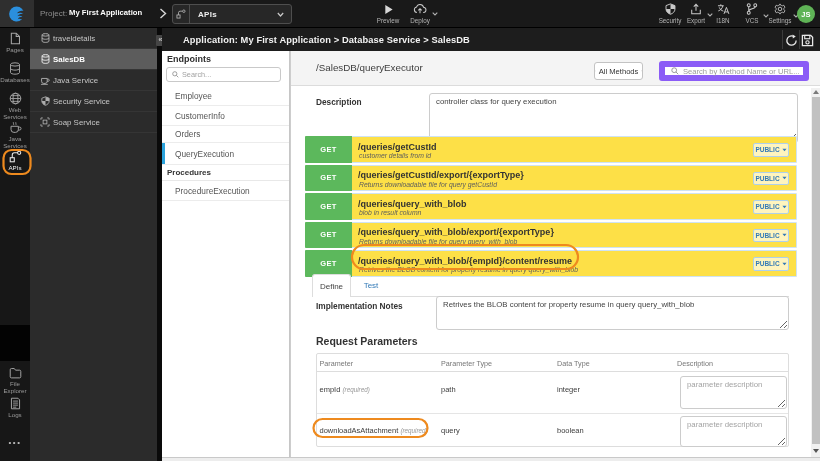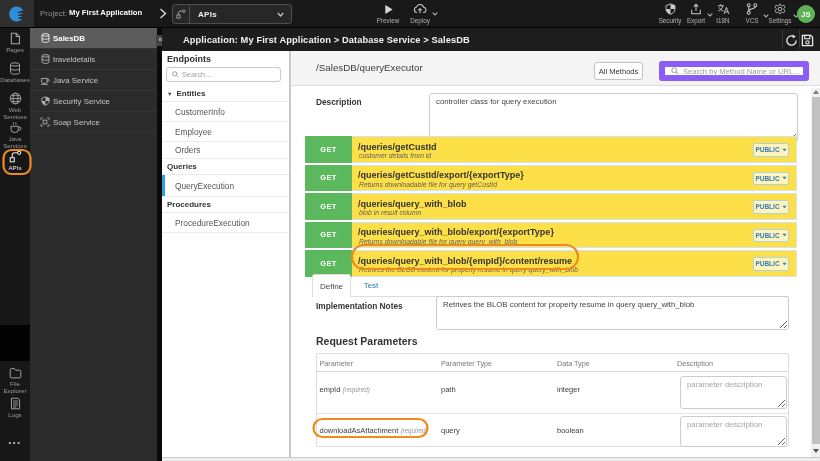--- a/index.html
+++ b/index.html
@@ -320,37 +320,37 @@
           <path d="M1.5 1.5 h8 l2 2 v11 h-10 z" fill="none" stroke="#a5a5a5" stroke-width="1.2"></path>
           <path d="M3.5 5 h6 M3.5 7.5 h6 M3.5 10 h6 M3.5 12.5 h4" fill="none" stroke="#a5a5a5" stroke-width="1.1"></path>
         </svg>
       </span>
       <div class="lb">Logs</div>
     </div>
     <div class="rail-dots">•••</div>
   </nav>
 
   <aside class="core">
+    <div class="core-item">
+      <span class="cic">
+        <svg width="9" height="10" viewBox="0 0 14 16">
+          <ellipse cx="7" cy="3" rx="5.5" ry="2" fill="none" stroke="#adadad" stroke-width="1.6"></ellipse>
+          <path d="M1.5 3 v10 c0 1.1 2.5 2 5.5 2 s5.5 -0.9 5.5 -2 v-10 M1.5 8 c0 1.1 2.5 2 5.5 2 s5.5 -0.9 5.5 -2" fill="none" stroke="#adadad" stroke-width="1.6"></path>
+        </svg>
+      </span>
+      <span>traveldetails</span>
+    </div>
     <div class="core-item sel">
       <span class="cic">
         <svg width="9" height="10" viewBox="0 0 14 16">
           <ellipse cx="7" cy="3" rx="5.5" ry="2" fill="none" stroke="#e8e8e8" stroke-width="1.6"></ellipse>
           <path d="M1.5 3 v10 c0 1.1 2.5 2 5.5 2 s5.5 -0.9 5.5 -2 v-10 M1.5 8 c0 1.1 2.5 2 5.5 2 s5.5 -0.9 5.5 -2" fill="none" stroke="#e8e8e8" stroke-width="1.6"></path>
         </svg>
       </span>
       <span>SalesDB</span>
-    </div>
-    <div class="core-item">
-      <span class="cic">
-        <svg width="9" height="10" viewBox="0 0 14 16">
-          <ellipse cx="7" cy="3" rx="5.5" ry="2" fill="none" stroke="#adadad" stroke-width="1.6"></ellipse>
-          <path d="M1.5 3 v10 c0 1.1 2.5 2 5.5 2 s5.5 -0.9 5.5 -2 v-10 M1.5 8 c0 1.1 2.5 2 5.5 2 s5.5 -0.9 5.5 -2" fill="none" stroke="#adadad" stroke-width="1.6"></path>
-        </svg>
-      </span>
-      <span>traveldetails</span>
     </div>
     <div class="core-item">
       <span class="cic">
         <svg width="10" height="10" viewBox="0 0 16 16">
           <path d="M2.5 5.5 h9 v4.5 a3.5 3.5 0 0 1 -3.5 3.5 h-2 a3.5 3.5 0 0 1 -3.5 -3.5 z" fill="none" stroke="#adadad" stroke-width="1.5"></path>
           <path d="M11.5 6.5 h1.5 a1.8 1.8 0 0 1 0 3.6 h-1.8" fill="none" stroke="#adadad" stroke-width="1.4"></path>
           <path d="M1.5 15 h11" fill="none" stroke="#adadad" stroke-width="1.4"></path>
         </svg>
       </span>
       <span>Java Service</span>
@@ -400,35 +400,28 @@
   <aside class="endpoints">
     <div class="ep-title">Endpoints</div>
     <div class="ep-search">
       <svg width="7" height="7" viewBox="0 0 10 10">
         <circle cx="4" cy="4" r="3" fill="none" stroke="#8e8e8e" stroke-width="1.2"></circle>
         <path d="M6.3 6.3 L9 9" stroke="#8e8e8e" stroke-width="1.2"></path>
       </svg>
       <input type="text" placeholder="Search..." style="">
     </div>
     <div class="ep-tree">
-      <div class="ep-hdr">
-        <span class="tri">▼</span>
-        <span>Entities</span>
+      <div class="ep-item">
+        <span>Employee</span>
       </div>
       <div class="ep-item">
         <span>CustomerInfo</span>
       </div>
-      <div class="ep-item">
-        <span>Employee</span>
-      </div>
       <div class="ep-item" style="height:17px;">
         <span>Orders</span>
-      </div>
-      <div class="ep-hdr">
-        <span>Queries</span>
       </div>
       <div class="ep-item sel">
         <span>QueryExecution</span>
       </div>
       <div class="ep-hdr">
         <span>Procedures</span>
       </div>
       <div class="ep-item">
         <span>ProcedureExecution</span>
       </div>

